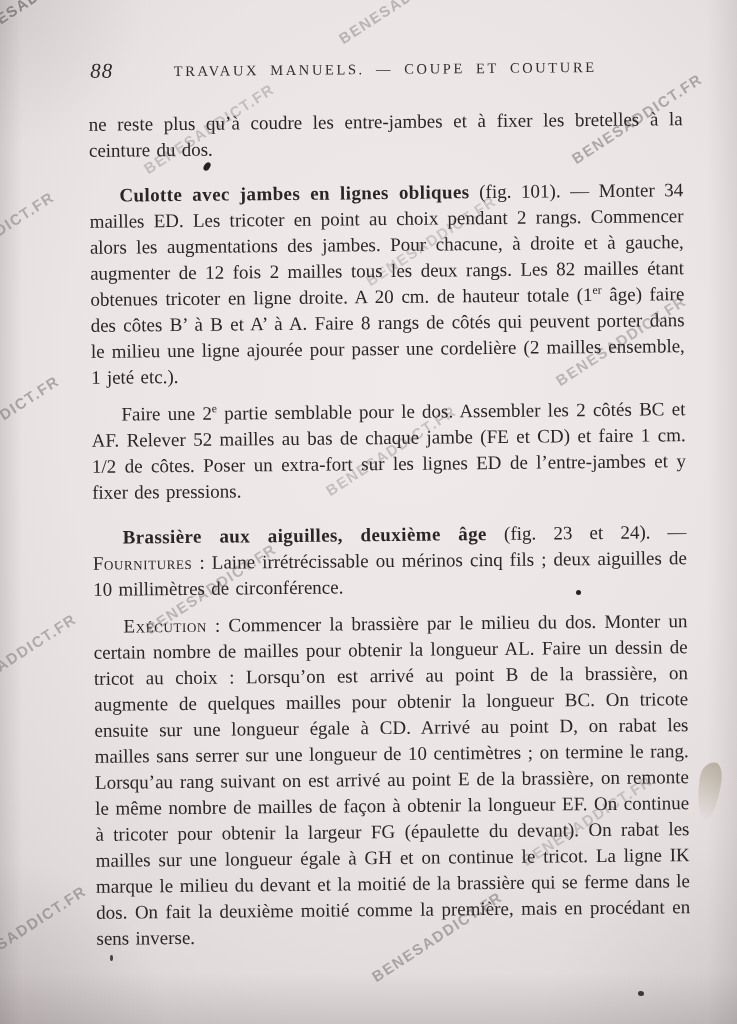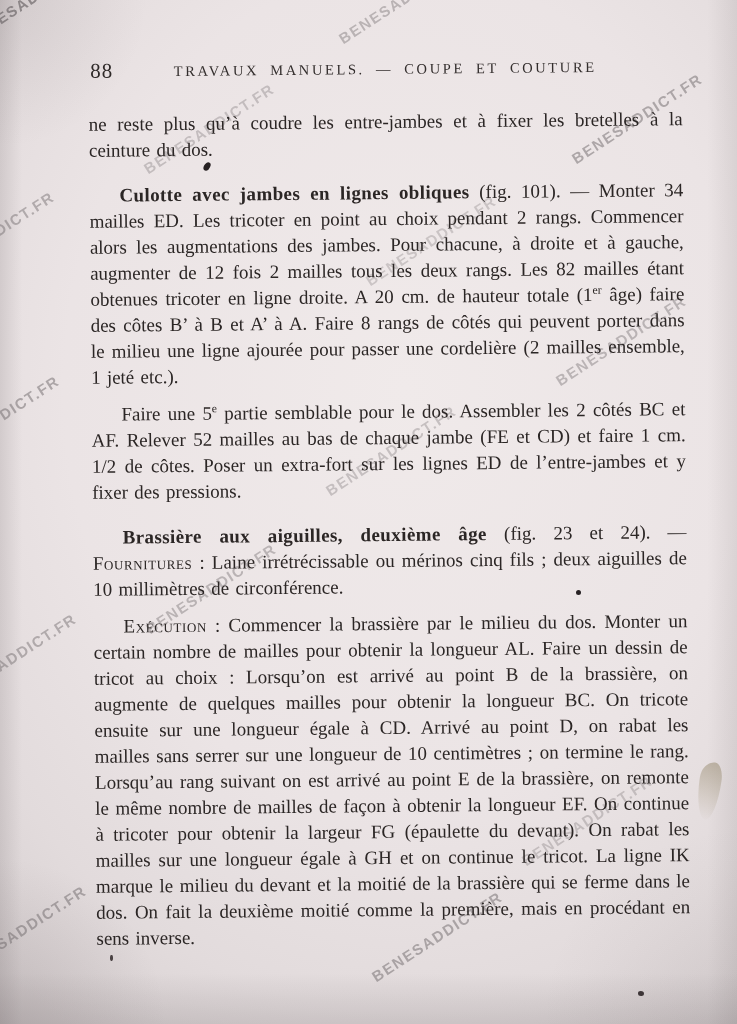--- a/index.html
+++ b/index.html
@@ -41,21 +41,21 @@
     left: 88px;
     top: 56px;
     width: 594px;
     transform: rotate(-0.55deg);
     transform-origin: 50% 0;
   }
 
   .pageheader { position: relative; height: 30px; }
   .pagenum {
     position: absolute; left: 2px; top: 0;
-    font-size: 21px; letter-spacing: 1px; color: #2e2928;
+    font-size: 21px; letter-spacing: 1px; color: #2e2928; font-style: italic;
   }
   .runtitle {
     text-align: center;
     font-size: 14.5px;
     letter-spacing: 2.6px;
     word-spacing: 5px;
     color: #332e2d;
     padding-top: 5px;
   }
 
@@ -125,21 +125,21 @@
 
     <p class="para first">
       <span>ne reste plus qu’à coudre les entre-jambes et à fixer les bretelles à la ceinture du dos.</span>
     </p>
 
     <p class="para sect">
       <span class="bold">Culotte avec jambes en lignes obliques</span><span> (fig. 101). — </span><span>Monter 34 mailles ED. Les tricoter en point au choix pendant 2 rangs. Commencer alors les augmentations des jambes. Pour chacune, à droite et à gauche, augmenter de 12 fois 2 mailles tous les deux rangs. Les 82 mailles étant obtenues tricoter en ligne droite. A 20 cm. de hauteur totale (1</span><span class="sup">er</span><span> âge) faire des côtes B’ à B et A’ à A. Faire 8 rangs de côtés qui peuvent porter dans le milieu une ligne ajourée pour passer une cordelière (2 mailles ensemble, 1 jeté etc.).</span>
     </p>
 
     <p class="para">
-      <span>Faire une 5</span><span class="sup">e</span><span> partie semblable pour le dos. Assembler les 2 côtés BC et AF. Relever 52 mailles au bas de chaque jambe (FE et CD) et faire 1 cm. 1/2 de côtes. Poser un extra-fort sur les lignes ED de l’entre-jambes et y fixer des pressions.</span>
+      <span>Faire une 2</span><span class="sup">e</span><span> partie semblable pour le dos. Assembler les 2 côtés BC et AF. Relever 52 mailles au bas de chaque jambe (FE et CD) et faire 1 cm. 1/2 de côtes. Poser un extra-fort sur les lignes ED de l’entre-jambes et y fixer des pressions.</span>
     </p>
 
     <p class="para sect">
       <span class="bold">Brassière aux aiguilles, deuxième âge</span><span> (fig. 23 et 24). — </span><span class="sc">Fournitures</span><span> : Laine irrétrécissable ou mérinos cinq fils ; deux aiguilles de 10 millimètres de circonférence.</span>
     </p>
 
     <p class="para">
       <span class="sc">Exécution</span><span> : Commencer la brassière par le milieu du dos. Monter un certain nombre de mailles pour obtenir la longueur AL. Faire un dessin de tricot au choix : Lorsqu’on est arrivé au point B de la brassière, on augmente de quelques mailles pour obtenir la longueur BC. On tricote ensuite sur une longueur égale à CD. Arrivé au point D, on rabat les mailles sans serrer sur une longueur de 10 centimètres ; on termine le rang. Lorsqu’au rang suivant on est arrivé au point E de la brassière, on remonte le même nombre de mailles de façon à obtenir la longueur EF. On continue à tricoter pour obtenir la largeur FG (épaulette du devant). On rabat les mailles sur une longueur égale à GH et on continue le tricot. La ligne IK marque le milieu du devant et la moitié de la brassière qui se ferme dans le dos. On fait la deuxième moitié comme la première, mais en procédant en sens inverse.</span>
     </p>
 

